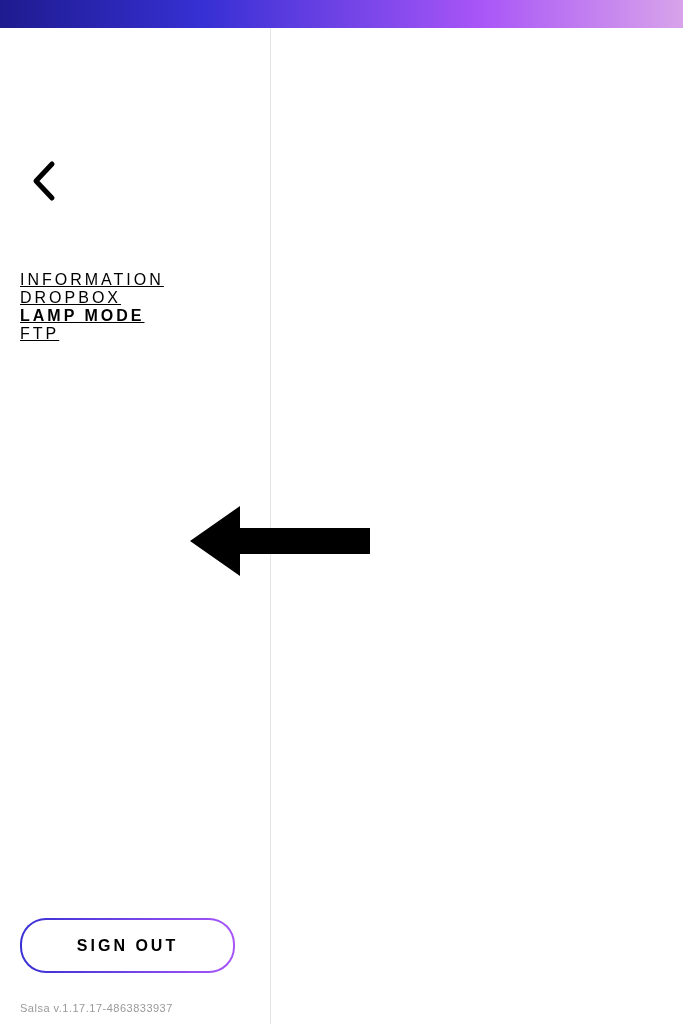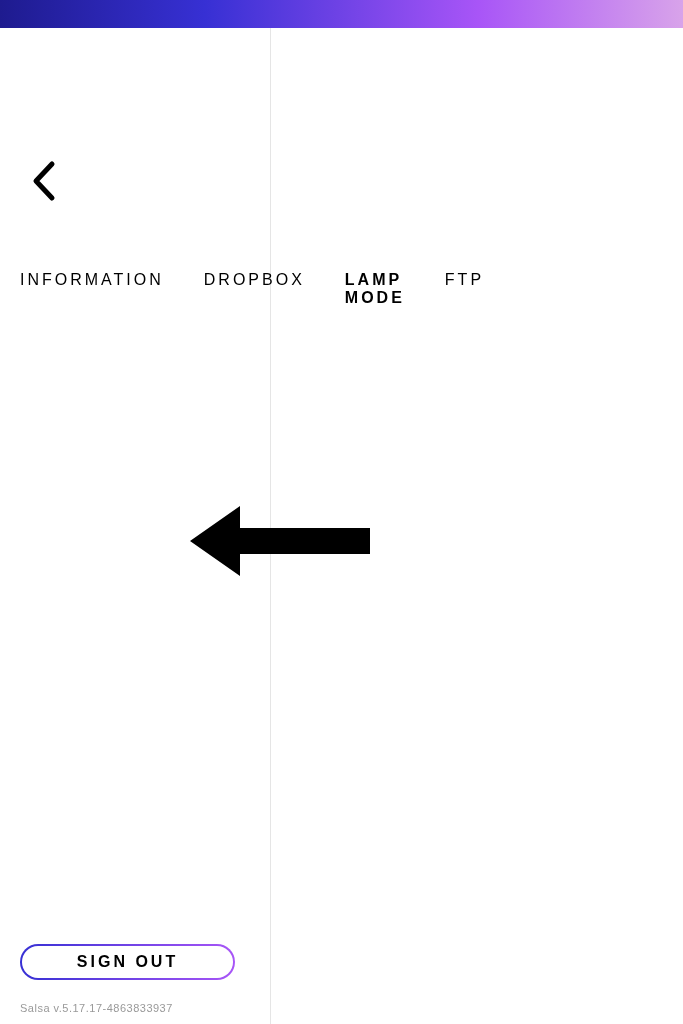--- a/index.html
+++ b/index.html
@@ -40,22 +40,22 @@
     }
     
     .back-icon {
       cursor: pointer;
       margin-bottom: 65px;
       margin-left: 10px;
     }
     
     .menu-list {
       display: flex;
-      flex-direction: row;
-      gap: 40px;
+      flex-direction: column;
+      text-decoration: underline;
     }
     
     .menu-item {
       font-size: 16px;
       letter-spacing: 3px;
       font-weight: 500;
       color: #000;
       cursor: pointer;
       text-transform: uppercase;
     }
@@ -66,24 +66,24 @@
     
     .arrow-annotation {
       position: absolute;
       top: 502px;
       left: 190px;
       pointer-events: none;
     }
     
     .sign-out-wrapper {
       position: absolute;
-      bottom: 44px;
+      bottom: 51px;
       left: 20px;
       width: 215px;
-      height: 36px;
+      height: 55px;
       border-radius: 26px;
       padding: 2px;
       background: linear-gradient(90deg, #3730d4 0%, #a855f7 100%);
       cursor: pointer;
     }
     
     .sign-out-inner {
       width: 100%;
       height: 100%;
       border-radius: 24px;
@@ -131,13 +131,13 @@
 <div class="arrow-annotation">
   <svg width="180" height="78" viewBox="0 0 180 78">
     <path d="M 0 39 L 50 4 L 50 26 L 180 26 L 180 52 L 50 52 L 50 74 Z" fill="#000"></path>
   </svg>
 </div>
 
 <div class="sign-out-wrapper">
   <div class="sign-out-inner">SIGN OUT</div>
 </div>
 
-<div class="version-text">Salsa v.5.17.17-4863833937</div>
+<div class="version-text">Salsa v.1.17.17-4863833937</div>
 
 </body></html>

